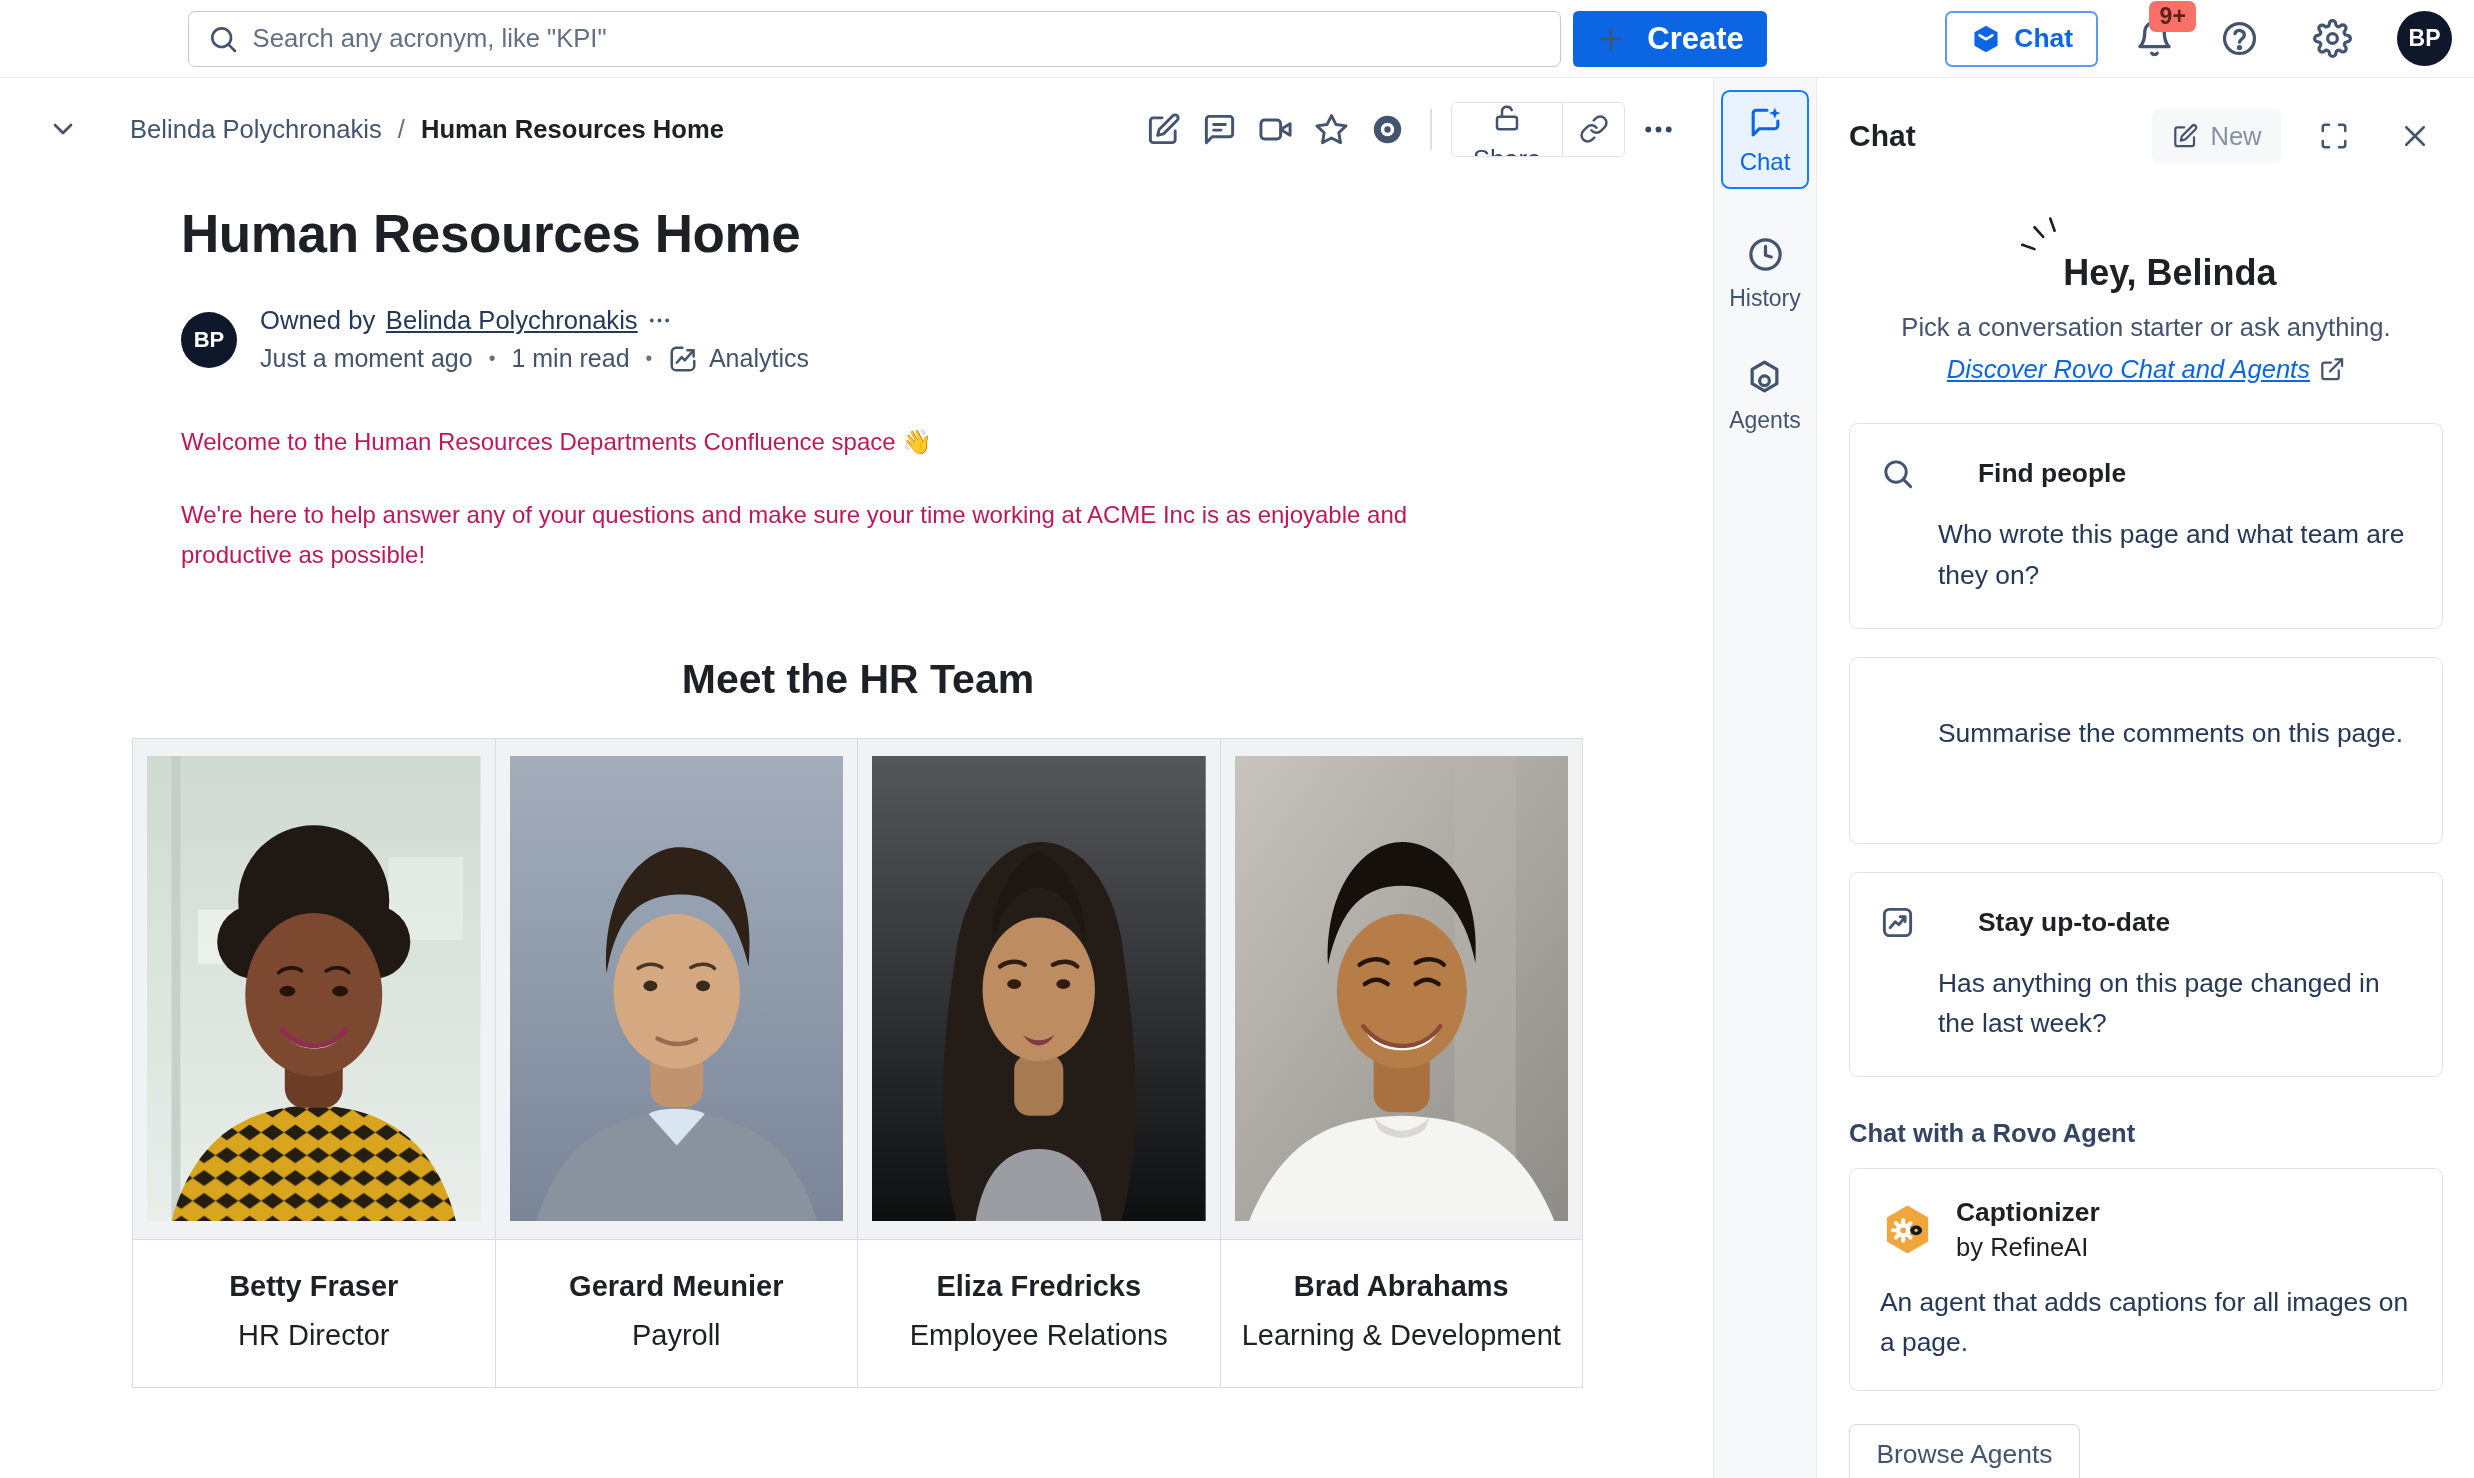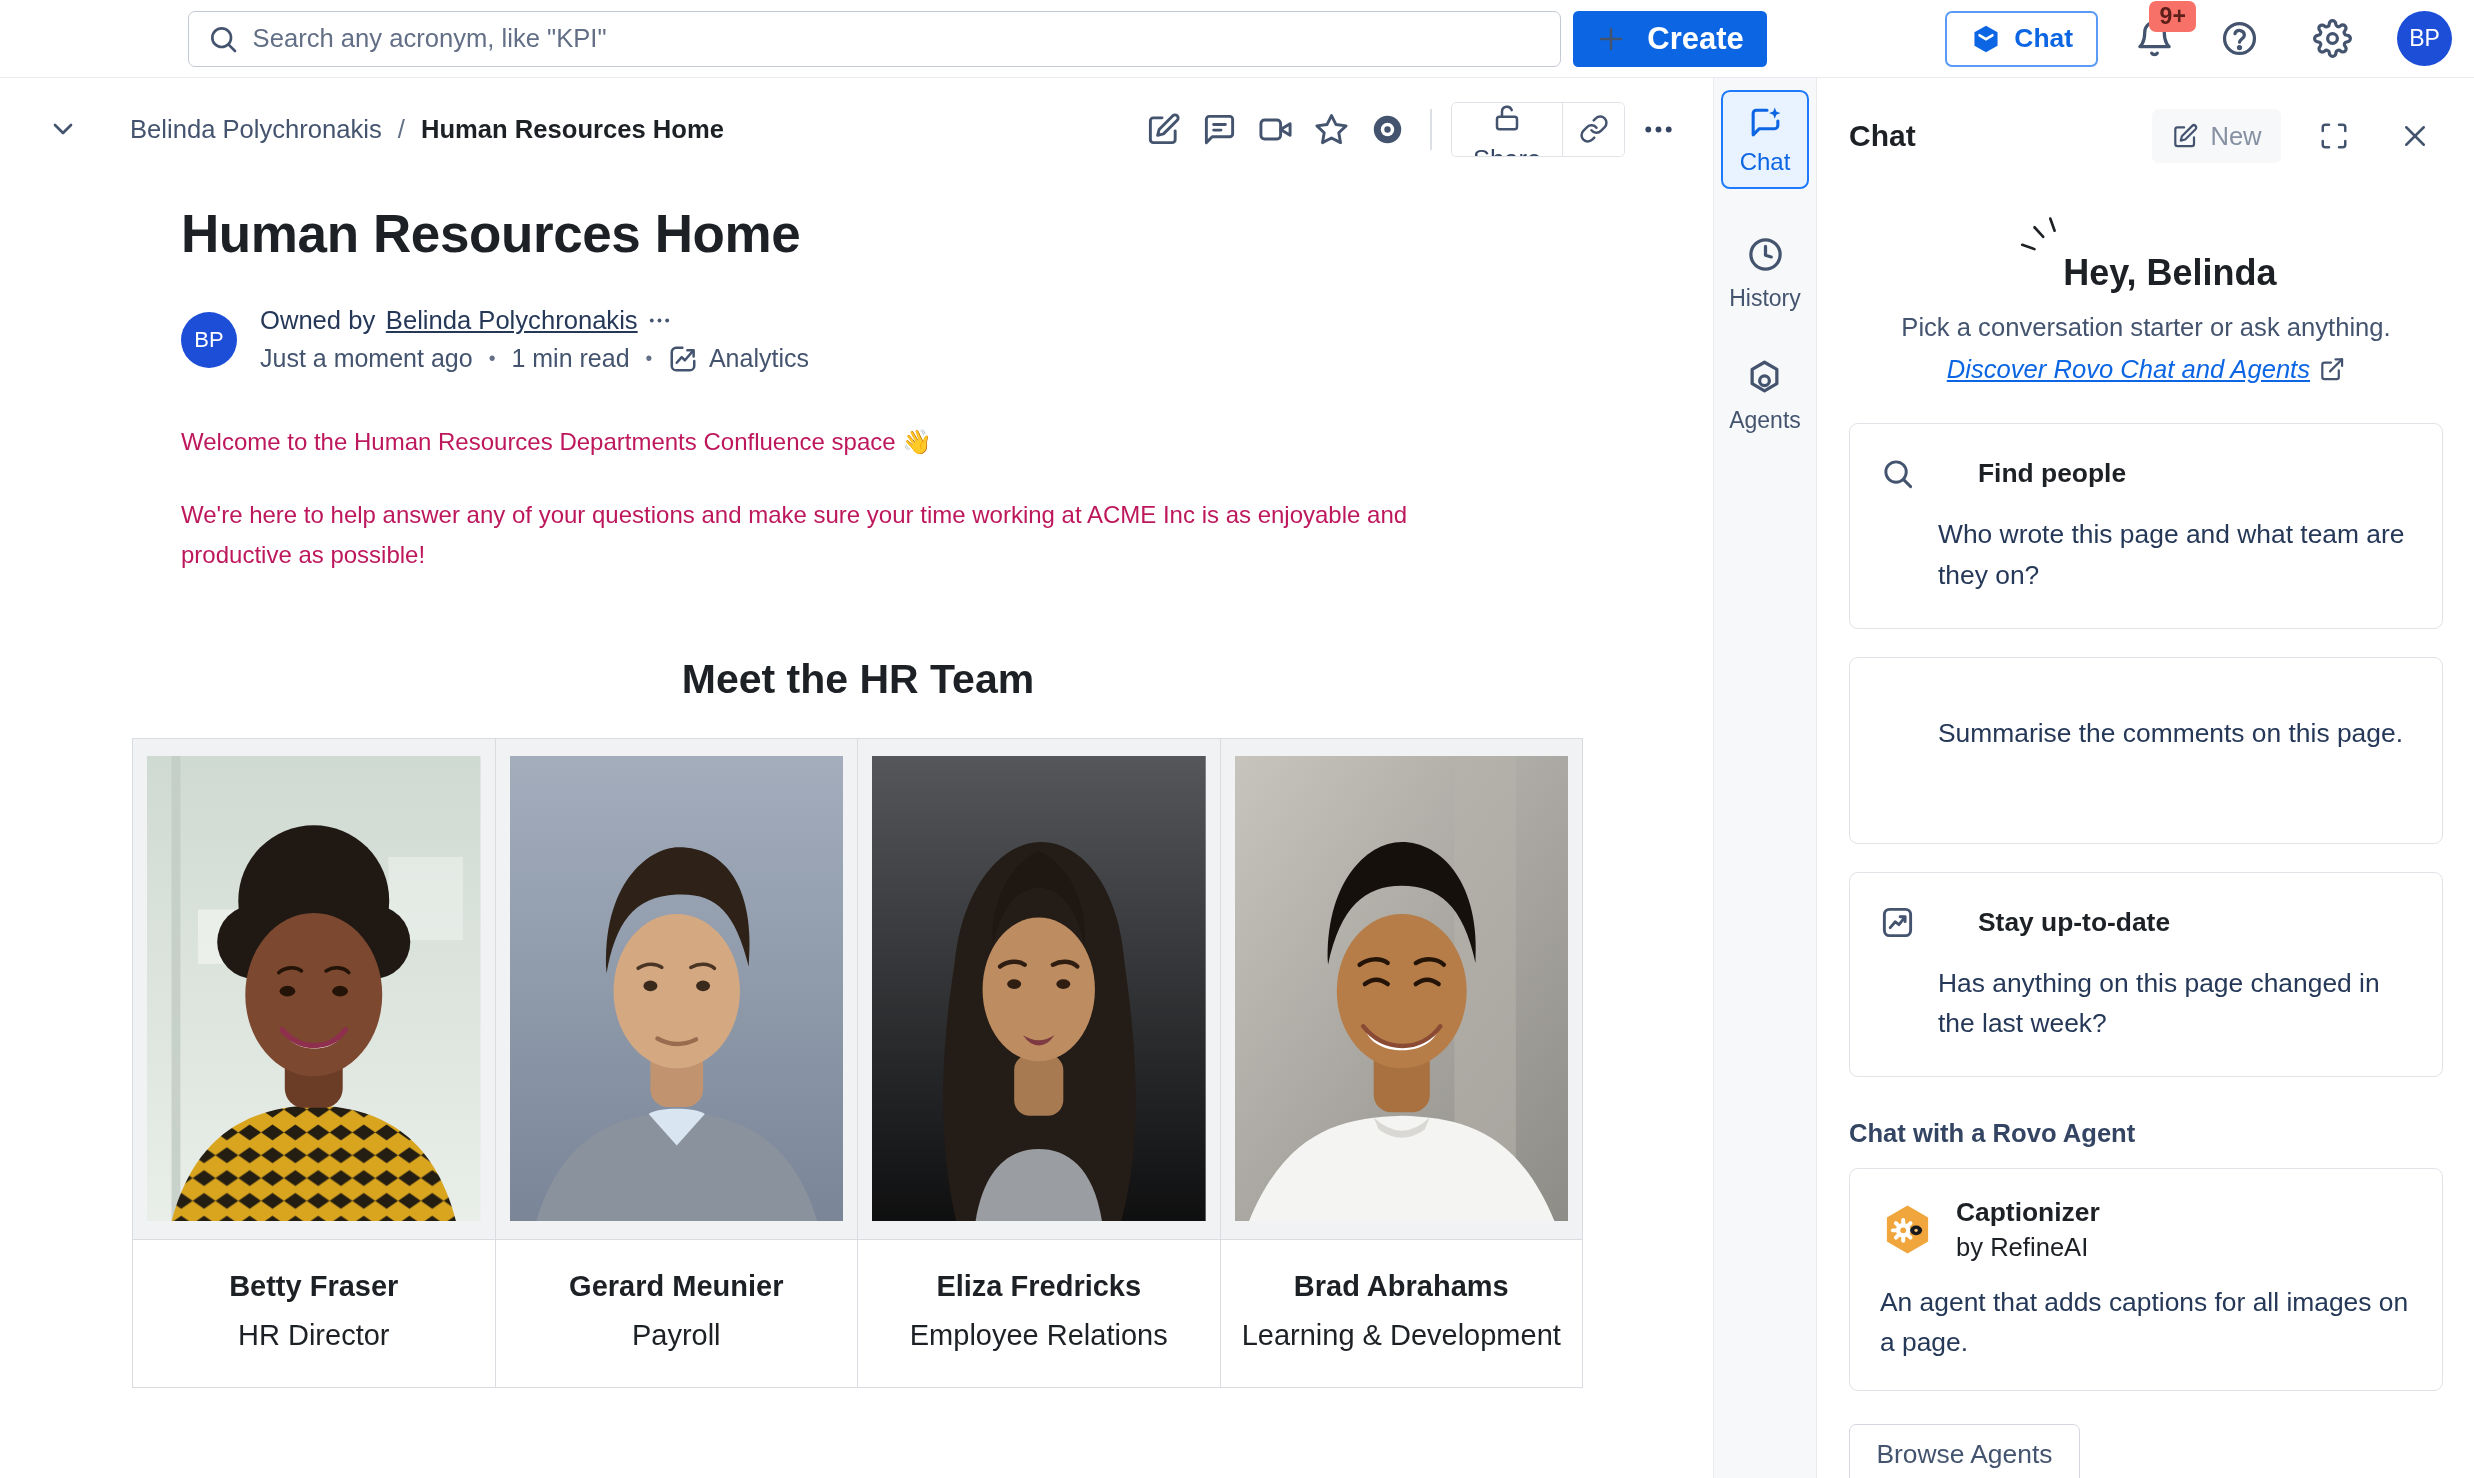--- a/index.html
+++ b/index.html
@@ -14,21 +14,21 @@
   
   .topbar { height: 78px; display: flex; align-items: center; padding: 0 23px 0 188px; border-bottom: 0.9px solid #E8EAEE; gap: 12.3px; }
   .search { flex: 0 0 1373px; height: 56px; border: 1.8px solid #C4CAD2; border-radius: 7px; display: flex; align-items: center; padding: 0 17.6px; gap: 14px; background: #fff; }
   .search input { border: none; outline: none; flex: 1; font-size: 25.6px; color: #44546F; font-family: inherit; background: transparent; }
   .search input::placeholder { color: #626F86; }
   .btn-create { height: 56px; background: #0C66E4; color: #fff; border: none; border-radius: 5.3px; font-size: 31px; font-weight: 700; display: flex; align-items: center; gap: 21px; padding: 0 23px; font-family: inherit; cursor: pointer; }
   .top-right { margin-left: auto; display: flex; align-items: center; gap: 37px; }
   .btn-chat-top { height: 56px; background: #fff; border: 2.2px solid #5C9BF5; border-radius: 7px; color: #0C66E4; font-size: 26.4px; font-weight: 700; display: flex; align-items: center; gap: 12.3px; padding: 0 23px; font-family: inherit; cursor: pointer; }
   .bell-wrap { position: relative; }
   .badge { position: absolute; top: -17.6px; left: 14px; background: #F87168; color: #5D1F1A; font-size: 23px; font-weight: 700; border-radius: 7px; padding: 2.6px 10.6px; line-height: 1.1; }
-  .avatar { width: 55px; height: 55px; border-radius: 50%; background: #1d4ed8; color: #fff; font-size: 23px; font-weight: 400; display: flex; align-items: center; justify-content: center; }
+  .avatar { width: 55px; height: 55px; border-radius: 50%; background: #0f172a; color: #fff; font-size: 23px; font-weight: 700; display: flex; align-items: center; justify-content: center; }
 
   
   .main { display: flex; height: 1401px; }
   .content { flex: 1 1 auto; overflow: hidden; }
 
   .toolbar-row { display: flex; align-items: center; margin-top: 23px; height: 56px; padding: 0 26.4px 0 35px; }
   .crumb { display: flex; align-items: center; gap: 16px; margin-left: 39px; font-size: 25.6px; }
   .crumb-space { color: #44546F; text-decoration: none; cursor: pointer; }
   .crumb-sep { color: #626F86; }
   .crumb-page { font-weight: 700; color: #1D2125; }

